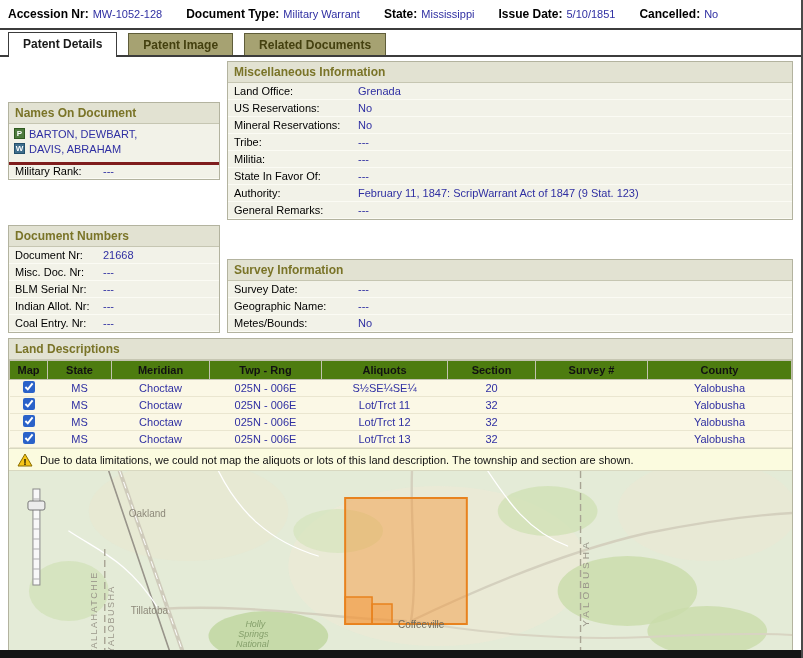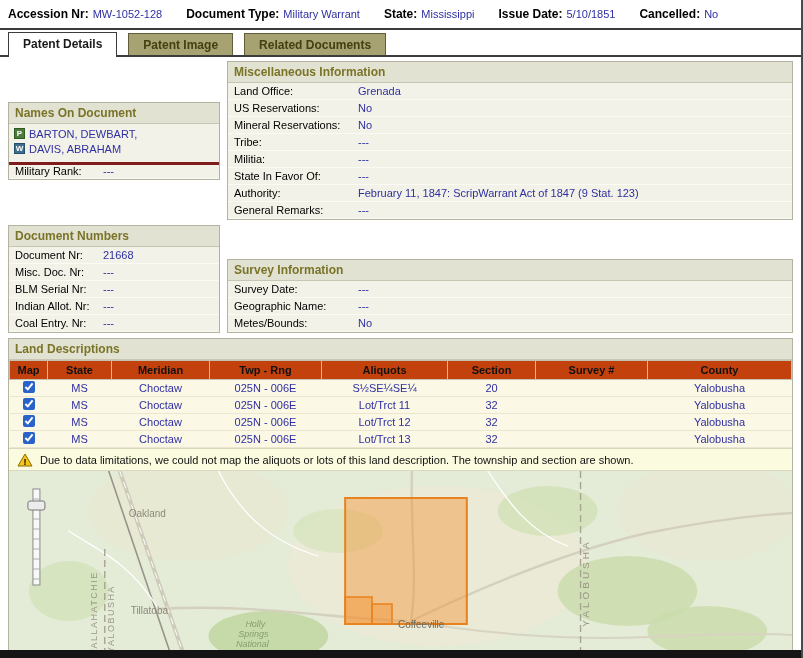--- a/index.html
+++ b/index.html
@@ -43,21 +43,21 @@
   .names-body{flex:1;padding:4px 5px}
   .name-entry{display:flex;align-items:center;gap:4px;font-size:11px;
     color:#2f2fa2;margin-bottom:3px;cursor:pointer}
   .badge{width:11px;height:11px;flex:none;color:#fff;font-size:8px;font-weight:bold;
     display:flex;align-items:center;justify-content:center;line-height:1}
   .badge-p{background:#4d7a3d;border:1px solid #2f5a1f}
   .badge-w{background:#3f6e8c;border:1px solid #24506c}
   .rank-row{margin-top:auto;border-top:3px solid #7f1d1d}
   
   table.land{width:100%;border-collapse:collapse;table-layout:fixed;background:#fbf8e6}
-  .land th{background:#c2410c;font-size:11px;font-weight:bold;color:#111;
+  .land th{background:#4d7c0f;font-size:11px;font-weight:bold;color:#111;
     border:1px solid #c2c2ae;padding:3px 2px;text-align:center}
   .land td{font-size:11px;color:#2f2fa2;text-align:center;padding:1px 2px;
     border-bottom:1px solid #eae6d0;height:17px}
   .land input[type=checkbox]{width:12px;height:12px;accent-color:#2a62c9;cursor:pointer}
   
   .warn{display:flex;align-items:center;gap:7px;background:#fbfbdf;
     padding:3px 8px;font-size:11px;color:#111;height:23px;
     border-top:1px solid #d8d8c0;border-bottom:1px solid #d8d8c0}
   
   .map{height:186px;position:relative;background:#e4ebd7;overflow:hidden;cursor:grab}

